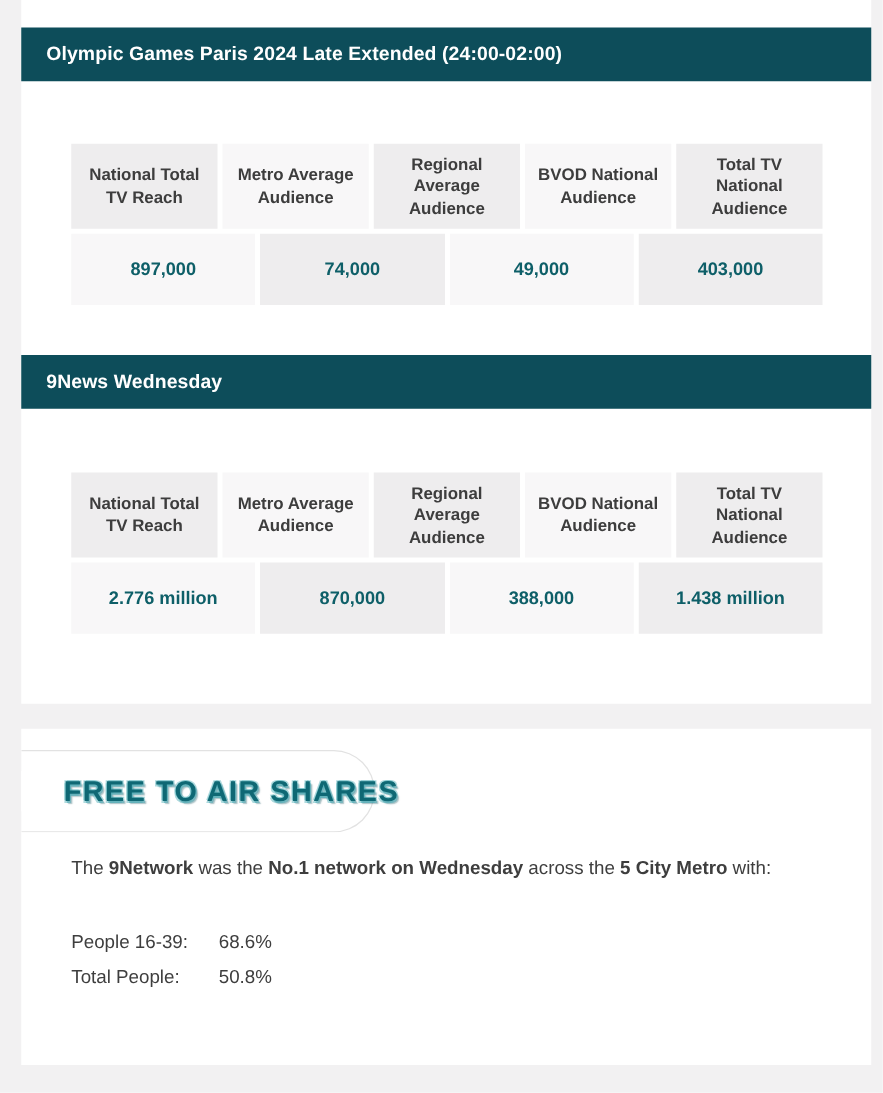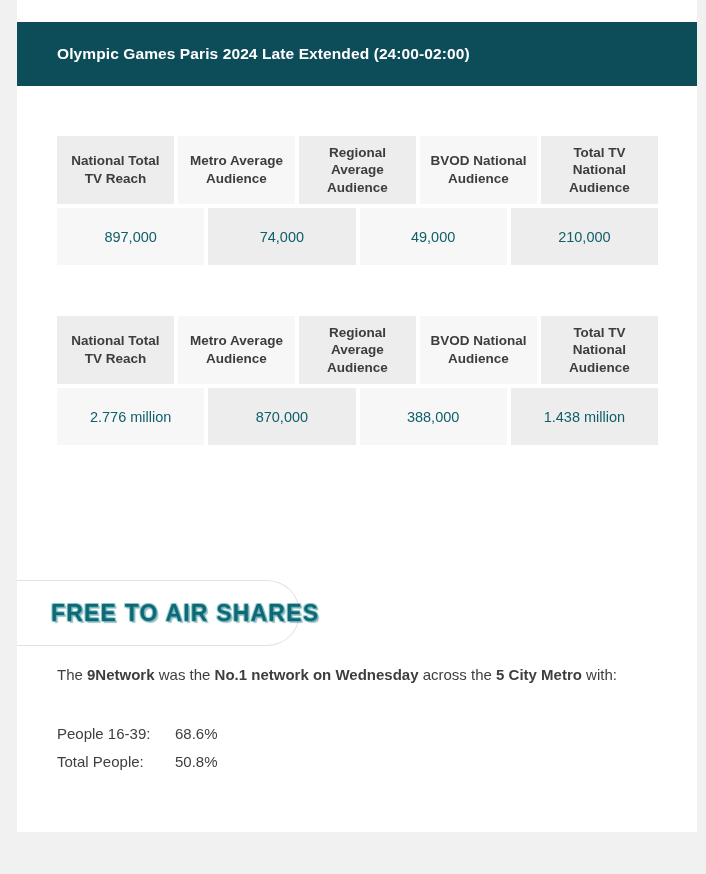--- a/index.html
+++ b/index.html
@@ -20,28 +20,29 @@
   .card {
     background: #ffffff;
     box-sizing: border-box;
   }
   .card-top {
     height: 563px;
     padding-top: 22px;
   }
   .card-bottom {
     height: 269px;
+    margin-top: 20px;
     padding-top: 17px;
   }
   .title-bar {
-    height: 64px;
+    height: 43px;
     background: #0d4d5a;
     display: flex;
     align-items: center;
-    padding-left: 40px;
+    padding-left: 20px;
     box-sizing: border-box;
   }
   .title-bar span {
     color: #ffffff;
     font-size: 15.5px;
     font-weight: bold;
     letter-spacing: 0.1px;
   }
   .bar-2 { margin-top: 40px; }
   .ratings-table {
@@ -67,21 +68,21 @@
     height: 68px;
     font-size: 13.5px;
     font-weight: bold;
     color: #3d3d3d;
     line-height: 1.3;
     white-space: pre-line;
   }
   .vals .cell {
     height: 57px;
     font-size: 14.5px;
-    font-weight: normal;
+    font-weight: bold;
     color: #0e5f68;
     white-space: nowrap;
   }
   .head .cell:nth-child(odd)  { background: #eeedee; }
   .head .cell:nth-child(even) { background: #f8f7f8; }
   .vals .cell:nth-child(odd)  { background: #f8f7f8; }
   .vals .cell:nth-child(even) { background: #eeedee; }
   .badge-pill {
     width: 283px;
     height: 66px;
@@ -147,24 +148,27 @@
 Audience</div>
         <div class="cell">BVOD National
 Audience</div>
         <div class="cell">Total TV National
 Audience</div>
       </div>
       <div class="trow vals">
         <div class="cell">897,000</div>
         <div class="cell">74,000</div>
         <div class="cell">49,000</div>
-        <div class="cell">210,000</div>
-      </div>
-    </div>
-
+        <div class="cell">403,000</div>
+      </div>
+    </div>
+
+    <div class="title-bar bar-2">
+      <span>9News Wednesday</span>
+    </div>
 
     <div class="ratings-table table-2">
       <div class="trow head">
         <div class="cell">National Total
 TV Reach</div>
         <div class="cell">Metro Average
 Audience</div>
         <div class="cell">Regional
 Average
 Audience</div>

